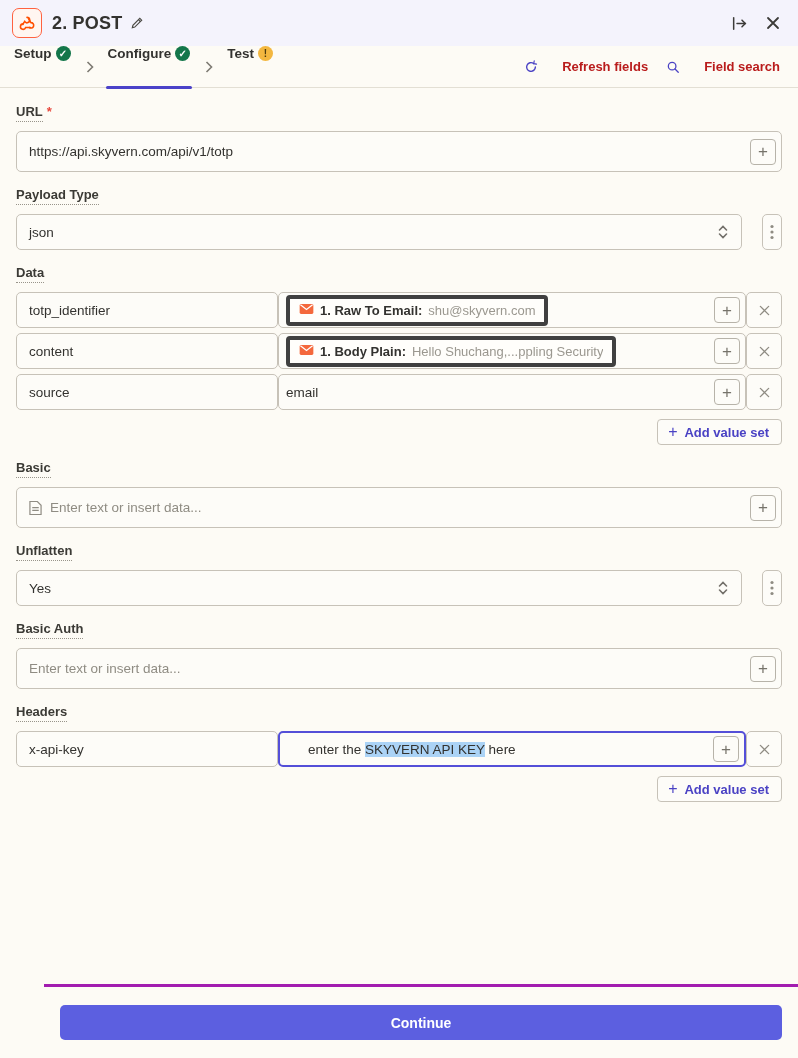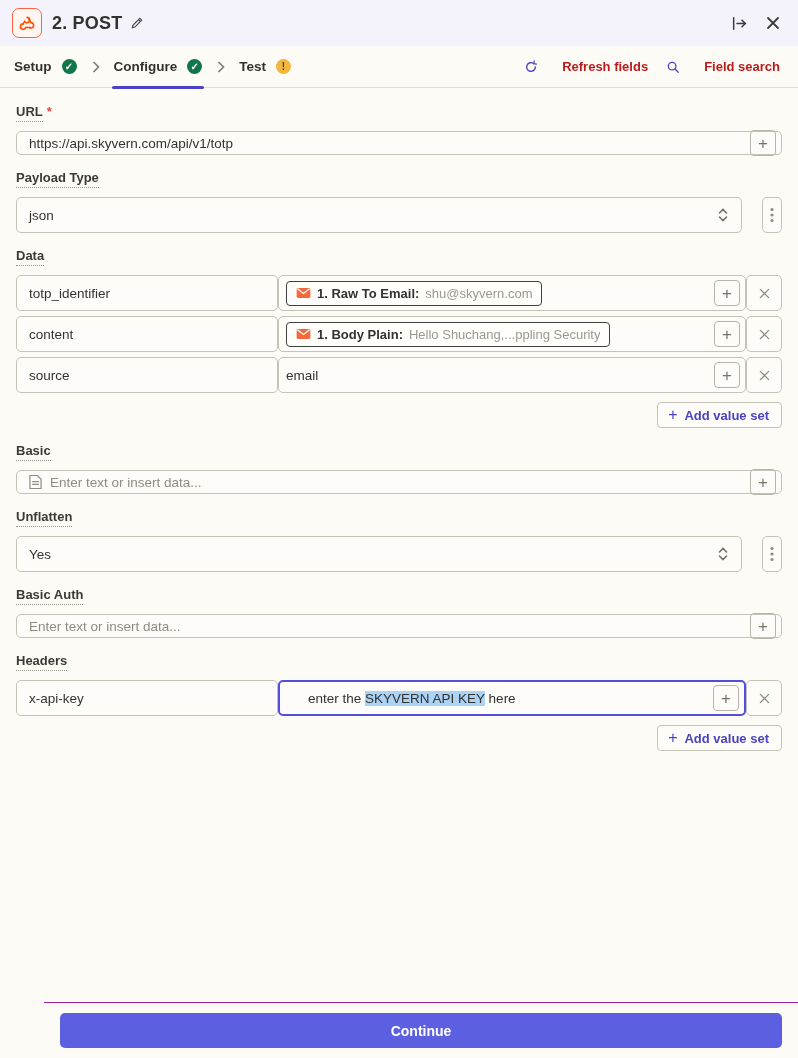--- a/index.html
+++ b/index.html
@@ -12,39 +12,39 @@
   .app-icon { width:30px; height:30px; border:1.5px solid #ff6240; border-radius:7px; background:#fff6f1;
               display:flex; align-items:center; justify-content:center; margin-right:10px; }
   .hdr-title { font-size:18px; font-weight:bold; color:#33322f; letter-spacing:.2px; }
   .hdr-edit { margin-left:8px; display:flex; align-items:center; cursor:pointer; }
   .hdr-right { margin-left:auto; display:flex; align-items:center; gap:18px; }
   .hdr-right svg { display:block; cursor:pointer; }
 
   
   .tabs { height:42px; flex:0 0 42px; display:flex; align-items:center; padding:0 18px 0 12px;
           border-bottom:1px solid #e3dfd4; background:#fdfbf5; }
-  .tab { position:relative; height:42px; display:flex; align-items:center; gap:10px; padding:0 2px;
+  .tab { position:relative; height:42px; display:flex; gap:4px; padding:0 2px;
          font-size:13.5px; font-weight:bold; color:#33322f; cursor:pointer; }
   .tab.active::after { content:""; position:absolute; left:0; right:0; bottom:-1px; height:3px; background:#4b42c9; border-radius:2px; }
   .tab-sep { margin:0 12px; display:flex; align-items:center; }
   .badge { width:15px; height:15px; border-radius:50%; display:flex; align-items:center; justify-content:center;
            font-size:10px; font-weight:bold; }
   .badge.ok { background:#13764a; color:#fff; }
   .badge.warn { background:#f3b73f; color:#4d3c0d; }
   .tabs-right { margin-left:auto; display:flex; align-items:center; gap:18px; }
   .linkbtn { display:flex; align-items:center; gap:24px; color:#b91c1c; font-size:13px; font-weight:bold; cursor:pointer; }
 
   
   .content { flex:1 1 auto; padding:14px 16px 0 16px; overflow:hidden; }
   .section { margin-bottom:13px; }
   .lbl { display:inline-block; font-size:13px; font-weight:bold; color:#3b3a35;
          border-bottom:1px dotted #98948a; padding-bottom:2px; margin-bottom:9px; }
   .req { color:#e8483d; font-weight:bold; margin-left:4px; font-size:13px; }
 
-  .inputbox { position:relative; height:24px; border:1px solid #c7c2b8; border-radius:5px; background:#fdfcf8;
+  .inputbox { position:relative; height:41px; border:1px solid #c7c2b8; border-radius:5px; background:#fdfcf8;
               display:flex; align-items:center; padding:0 44px 0 12px; }
   .inputbox input { border:none; outline:none; background:transparent; width:100%; font-size:13.5px;
                     color:#33322f; font-family:"Liberation Sans",sans-serif; }
   .inputbox input::placeholder { color:#8f8c83; }
   .plusbtn { position:absolute; right:5px; top:50%; transform:translateY(-50%); width:26px; height:26px;
              border:1px solid #b7b3a9; border-radius:4px; background:transparent; display:flex; align-items:center;
              justify-content:center; color:#76736a; font-size:17px; line-height:1; cursor:pointer; }
 
   
   .selrow { display:flex; gap:20px; }
@@ -58,33 +58,33 @@
   .rowgrid { display:grid; grid-template-columns:262px 1fr 36px; gap:5px 0; }
   .keybox { height:36px; border:1px solid #c7c2b8; border-radius:5px; background:#fdfcf8; display:flex;
             align-items:center; padding:0 12px; }
   .keybox input { border:none; outline:none; background:transparent; width:100%; font-size:13.5px; color:#33322f;
                   font-family:"Liberation Sans",sans-serif; }
   .valbox { position:relative; height:36px; border:1px solid #c7c2b8; border-radius:5px; background:#fdfcf8;
             display:flex; align-items:center; padding:0 40px 0 7px; }
   .valbox.focused { border:2px solid #544fd8; padding-left:28px; }
   .xbtn { width:36px; height:36px; border:1px solid #c7c2b8; border-radius:5px; background:#fdfcf8;
           display:flex; align-items:center; justify-content:center; color:#8f8c83; cursor:pointer; }
-  .pill { display:inline-flex; align-items:center; gap:6px; max-width:100%; border:1px solid #404040;
+  .pill { display:inline-flex; gap:6px; max-width:100%; border:4px solid #404040;
           border-radius:4px; background:#fffefb; padding:4px 9px; font-size:13px; white-space:nowrap; overflow:hidden; }
   .pill b { color:#33322f; }
   .pill .pv { color:#9b9890; overflow:hidden; text-overflow:ellipsis; }
   .hl { background:#abd3f6; }
   .valtext { font-size:13.5px; color:#33322f; white-space:nowrap; overflow:hidden; }
 
   .addset-row { display:flex; justify-content:flex-end; margin-top:9px; }
   .addset { display:flex; align-items:center; gap:7px; border:1px solid #c7c2b8; border-radius:4px;
             background:#fdfcf8; padding:4px 12px 4px 10px; color:#4a42c4; font-size:13px; font-weight:bold; cursor:pointer; }
 
   
-  .footer { flex:0 0 56px; border-top:1px solid #a21caf; padding:10px 16px; background:#fdfbf5;margin-left:44px; }
+  .footer { flex:0 0 56px; border-top:3px solid #a21caf; padding:18px 16px; background:#fdfbf5;margin-left:44px; }
   .btn-continue { width:100%; height:35px; background:#5c5fe0; border:none; border-radius:5px; color:#fff;
                   font-size:14px; font-weight:bold; font-family:"Liberation Sans",sans-serif; cursor:pointer; }
 
   svg { flex:0 0 auto; }
 </style>
 </head>
 <body>
 
 <div class="panel">
 

